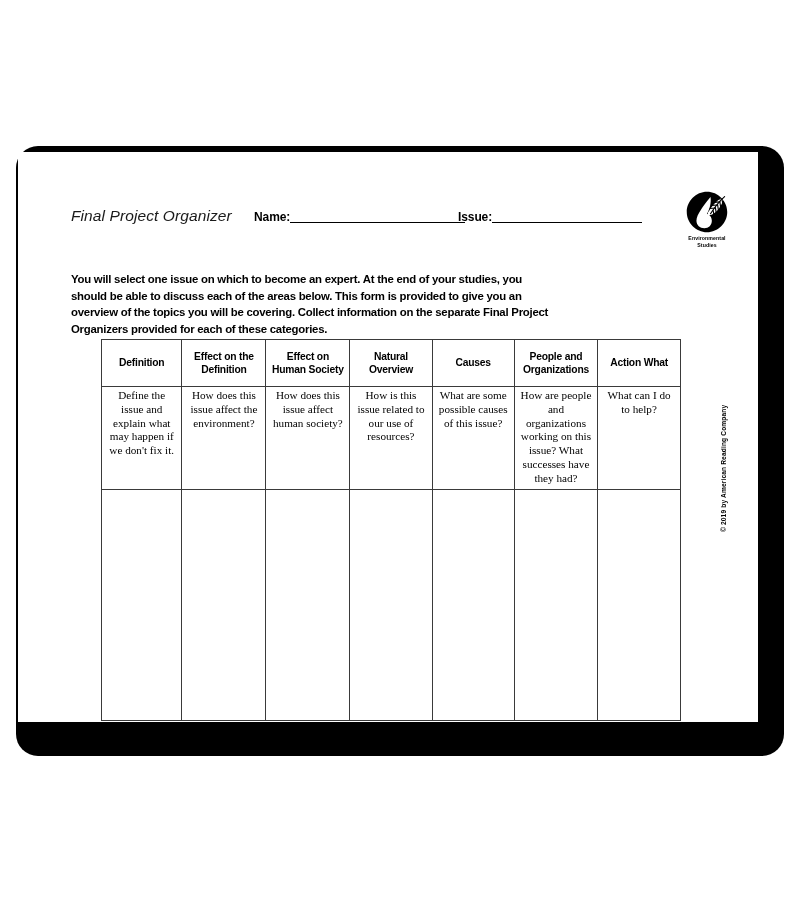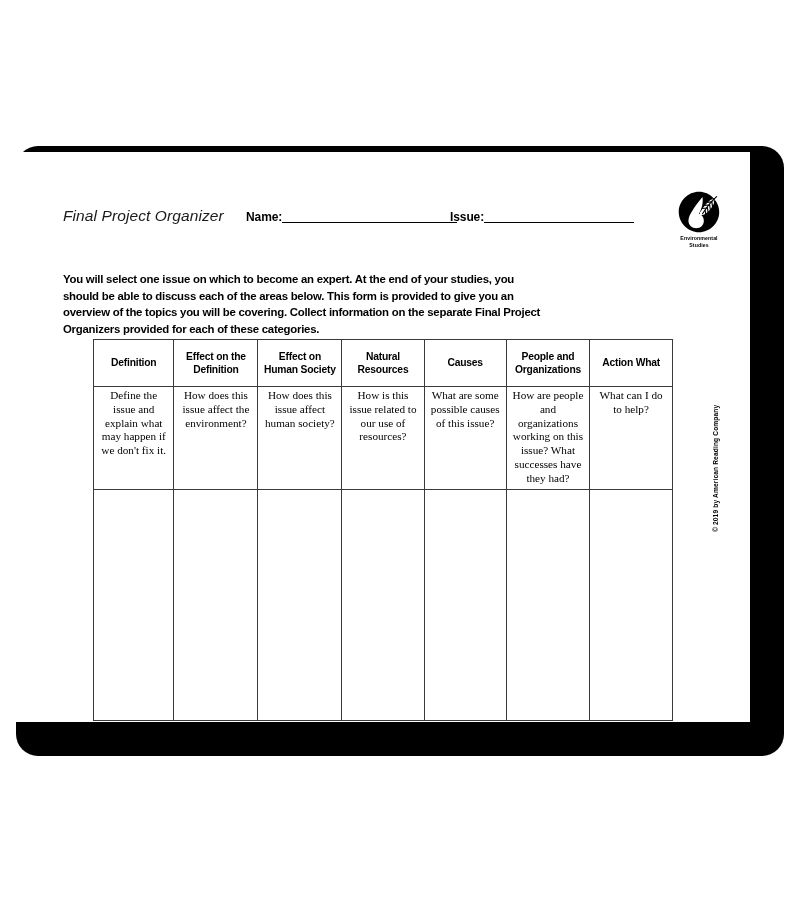--- a/index.html
+++ b/index.html
@@ -21,21 +21,21 @@
     left: 16px;
     top: 146px;
     width: 768px;
     height: 610px;
     background: #000000;
     border-radius: 22px;
     box-sizing: border-box;
   }
   #page {
     position: absolute;
-    left: 10px;
+    left: 18px;
     top: 152px;
     width: 740px;
     height: 570px;
     background: #ffffff;
     box-sizing: border-box;
   }
 
   
   #doc-head {
     position: absolute;
@@ -228,21 +228,21 @@
       <col style="width:14.2%">
       <col style="width:14.2%">
       <col style="width:14.4%">
       <col style="width:14.3%">
     </colgroup>
     <thead>
       <tr>
         <th>Definition</th>
         <th>Effect on the Definition</th>
         <th>Effect on Human Society</th>
-        <th>Natural Resources</th>
+        <th>Natural Overview</th>
         <th>Causes</th>
         <th>People and Organizations</th>
         <th>Action What</th>
       </tr>
     </thead>
     <tbody>
       <tr>
         <td class="prompt">Define the issue and explain what may happen if we don't fix it.</td>
         <td class="prompt">How does this issue affect the environment?</td>
         <td class="prompt">How does this issue affect human society?</td>

